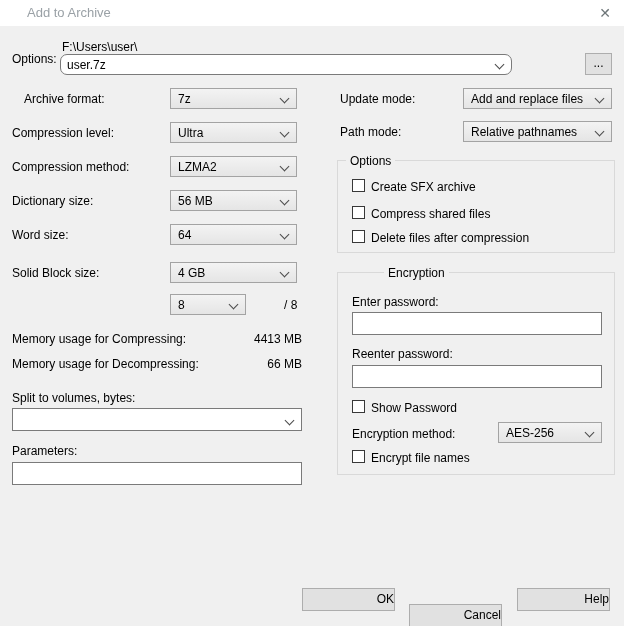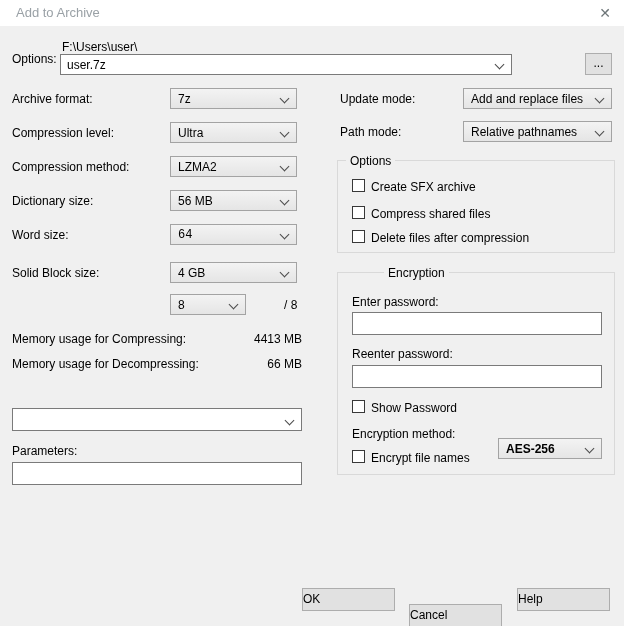--- a/index.html
+++ b/index.html
@@ -5,65 +5,65 @@
   :root{
     --dialog-bg:#f0f0f0; --titlebar-bg:#ffffff; --title-text:#9aa1a6;
     --combo-border:#a3a3a3; --input-border:#7a7a7a; --group-border:#d9d9d9;
     --button-bg:#e1e1e1; --button-border:#adadad; --checkbox-border:#383838;
     --chevron:#4b4b4b; --text:#000000;
   }
   html,body{margin:0;padding:0;}
   body{font-family:"Liberation Sans", sans-serif; font-size:12px; color:var(--text);}
   .dialog{position:relative; width:624px; height:626px; background:var(--dialog-bg); overflow:hidden;}
   .titlebar{position:absolute; left:0; top:0; width:624px; height:26px; background:var(--titlebar-bg);}
-  .title{position:absolute; left:16px; top:5px; font-size:13px; color:var(--title-text);}
+  .title{position:absolute; left:27px; top:5px; font-size:13px; color:var(--title-text);}
   .close{position:absolute; right:9px; top:3px; width:20px; height:20px; color:#6d7578;
          font-size:14px; line-height:20px; text-align:center; cursor:default;}
   .lbl{position:absolute; white-space:nowrap;}
   .combo{position:absolute; height:21px; box-sizing:border-box;
          background:linear-gradient(#f3f3f3,#e5e5e5); border:1px solid var(--combo-border);}
   .combo .val{position:absolute; left:7px; top:3px; white-space:nowrap;}
   .chev{position:absolute; right:8px; top:6px; width:6px; height:6px;
         border-right:1px solid var(--chevron); border-bottom:1px solid var(--chevron);
         transform:rotate(45deg);}
   .combo-edit{position:absolute; box-sizing:border-box; background:#ffffff; border:1px solid var(--input-border); height:21px;}
   .combo-edit input{position:absolute; left:0; top:0; width:calc(100% - 24px); height:100%;
         border:none; outline:none; padding:0 0 0 6px; font:inherit; background:transparent;}
   .textbox{position:absolute; box-sizing:border-box; height:23px; background:#ffffff;
         border:1px solid var(--input-border); font:inherit; padding:0 6px; outline:none;}
   .group{position:absolute; border:1px solid var(--group-border); box-sizing:border-box;}
   .group-label{position:absolute; background:var(--dialog-bg); padding:0 4px; white-space:nowrap;}
   .cb{position:absolute; width:13px; height:13px; box-sizing:border-box;
       background:#ffffff; border:1px solid var(--checkbox-border);}
   .btn{position:absolute; width:93px; height:23px; box-sizing:border-box;
        background:var(--button-bg); border:1px solid var(--button-border);
-       text-align:left; line-height:21px; cursor:default;}
+       text-align:right; line-height:21px; cursor:default;}
   .btn-small{position:absolute; box-sizing:border-box; background:var(--button-bg);
        border:1px solid var(--button-border); text-align:center; line-height:19px;}
   .rightval{position:absolute; text-align:right; white-space:nowrap;}
 </style>
 </head>
 <body>
 
 <div class="dialog">
 
   <div class="titlebar">
     <span class="title">Add to Archive</span>
     <span class="close">✕</span>
   </div>
 
   <span class="lbl" style="left:12px; top:52px;">Options:</span>
   <span class="lbl" style="left:62px; top:40px;">F:\Users\user\</span>
-  <div class="combo-edit" style="left:60px; top:54px; width:452px;">
+  <div class="combo-edit" style="left:60px; top:54px; width:452px;border-radius:7px;">
     <input value="user.7z" style="">
     <span class="chev"></span>
   </div>
   <div class="btn-small" style="left:585px; top:53px; width:27px; height:22px;">...</div>
 
-  <span class="lbl" style="left:12px; top:92px;">Archive format:</span>
+  <span class="lbl" style="left:24px; top:92px;">Archive format:</span>
   <div class="combo" style="left:170px; top:88px; width:127px;">
     <span class="val">7z</span>
     <span class="chev"></span>
   </div>
 
   <span class="lbl" style="left:12px; top:126px;">Compression level:</span>
   <div class="combo" style="left:170px; top:122px; width:127px;">
     <span class="val">Ultra</span>
     <span class="chev"></span>
   </div>
@@ -74,21 +74,21 @@
     <span class="chev"></span>
   </div>
 
   <span class="lbl" style="left:12px; top:194px;">Dictionary size:</span>
   <div class="combo" style="left:170px; top:190px; width:127px;">
     <span class="val">56 MB</span>
     <span class="chev"></span>
   </div>
 
   <span class="lbl" style="left:12px; top:228px;">Word size:</span>
-  <div class="combo" style="left:170px; top:224px; width:127px;font-family:Liberation Mono, monospace;">
+  <div class="combo" style="left:170px; top:224px; width:127px;">
     <span class="val">64</span>
     <span class="chev"></span>
   </div>
 
   <span class="lbl" style="left:12px; top:266px;">Solid Block size:</span>
   <div class="combo" style="left:170px; top:262px; width:127px;">
     <span class="val">4 GB</span>
     <span class="chev"></span>
   </div>
 
@@ -96,20 +96,21 @@
     <span class="val">8</span>
     <span class="chev"></span>
   </div>
   <span class="lbl" style="left:284px; top:298px;">/ 8</span>
 
   <span class="lbl" style="left:12px; top:332px;">Memory usage for Compressing:</span>
   <span class="rightval" style="left:200px; top:332px; width:102px;">4413 MB</span>
   <span class="lbl" style="left:12px; top:357px;">Memory usage for Decompressing:</span>
   <span class="rightval" style="left:200px; top:357px; width:102px;">66 MB</span>
 
+  <span class="lbl" style="left:12px; top:391px;">Split to volumes, bytes:</span>
   <div class="combo-edit" style="left:12px; top:408px; width:290px; height:23px;">
     <input value="" style="">
     <span class="chev" style="top:8px;"></span>
   </div>
 
   <span class="lbl" style="left:12px; top:444px;">Parameters:</span>
   <input class="textbox" style="left: 12px; top: 462px; width: 290px;" value="">
 
   <span class="lbl" style="left:340px; top:92px;">Update mode:</span>
   <div class="combo" style="left:463px; top:88px; width:149px;">
@@ -141,21 +142,21 @@
   <span class="lbl" style="left:352px; top:295px;">Enter password:</span>
   <input class="textbox" style="left: 352px; top: 312px; width: 250px;" value="">
 
   <span class="lbl" style="left:352px; top:347px;">Reenter password:</span>
   <input class="textbox" style="left: 352px; top: 365px; width: 250px;" value="">
 
   <span class="cb" style="left:352px; top:400px;"></span>
   <span class="lbl" style="left:371px; top:401px;">Show Password</span>
 
   <span class="lbl" style="left:352px; top:427px;">Encryption method:</span>
-  <div class="combo" style="left:498px; top:438px; width:104px;font-weight:bold;">
+  <div class="combo" style="left:498px; top:422px; width:104px;">
     <span class="val">AES-256</span>
     <span class="chev"></span>
   </div>
 
   <span class="cb" style="left:352px; top:450px;"></span>
   <span class="lbl" style="left:371px; top:451px;">Encrypt file names</span>
 
   <div class="btn" style="left:302px; top:588px;">OK</div>
   <div class="btn" style="left:409px; top:604px;">Cancel</div>
   <div class="btn" style="left:517px; top:588px;">Help</div>

